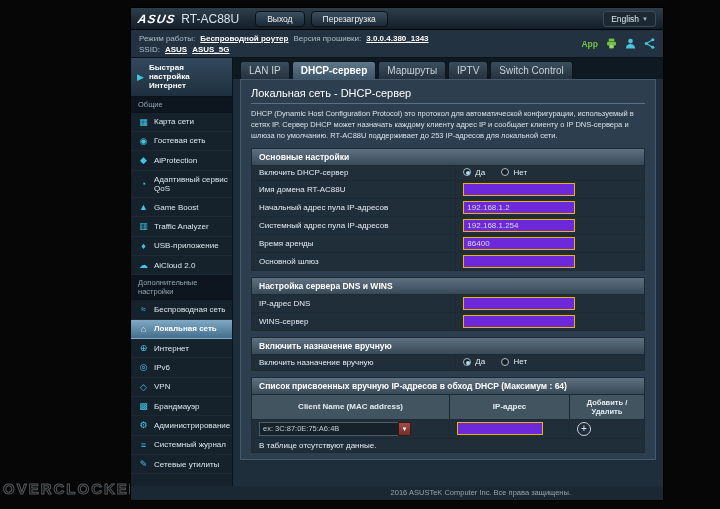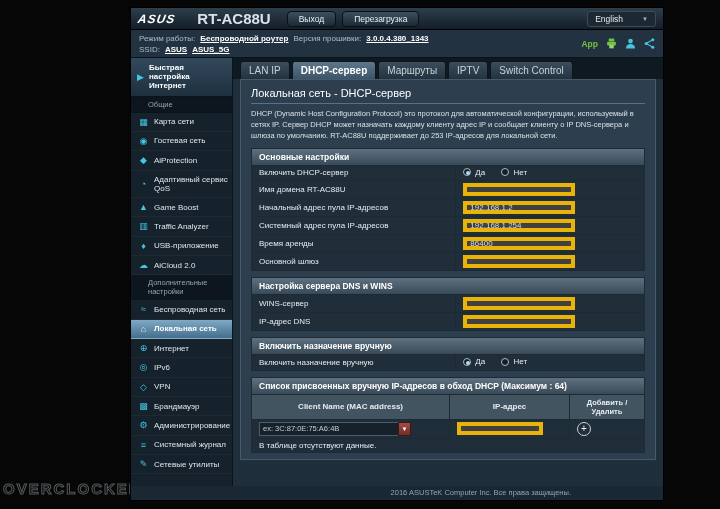--- a/index.html
+++ b/index.html
@@ -10,24 +10,24 @@
                letter-spacing:2px; color:transparent; -webkit-text-stroke:1px #565b5e; }
 
   .app { position:absolute; left:130px; top:7px; width:534px; height:494px;
          background:#1a2833; display:flex; flex-direction:column; overflow:hidden;
          border:1px solid #000; }
 
   
   .topbar { height:22px; flex:none; background:linear-gradient(180deg,#2d3e4c,#131e28);
             border-bottom:1px solid #000; display:flex; align-items:center; padding:0 7px; gap:6px; }
   .logo { font-style:italic; font-weight:bold; color:#fff; font-size:12px; letter-spacing:1px; transform:skewX(-10deg); }
-  .model { color:#d8e2e9; font-size:15px; font-weight:bold; margin-right:10px;margin-left:16px; }
+  .model { color:#d8e2e9; font-size:12px; font-weight:normal; margin-right:10px; }
   .tb-btn { background:linear-gradient(180deg,#3c4f5e,#1b2935); border:1px solid #0a1016; border-radius:4px;
             color:#eaf0f4; font-size:8.5px; padding:2px 11px; cursor:pointer; font-family:inherit; }
-  .lang { margin-left:auto; color:#e2e9ee; font-size:8.5px; display:flex; align-items:center; gap:19px;
+  .lang { margin-left:auto; color:#e2e9ee; font-size:8.5px; display:flex; align-items:center; gap:3px;
           padding:2px 7px; border:1px solid #3b4c59; border-radius:3px; background:#1c2933; cursor:pointer; }
   .chev { font-size:6px; color:#9fb2bd; }
 
   
   .infobar { height:28px; flex:none; background:#223240; border-bottom:1px solid #0b131a;
              display:flex; align-items:center; padding:0 8px; font-size:8px; color:#aebcc6; }
   .info-lines { display:flex; flex-direction:column; gap:2px; }
   .iline { display:flex; gap:5px; align-items:center; white-space:nowrap; }
   .ilink { color:#fff; font-weight:bold; text-decoration:underline; cursor:pointer; }
   .info-icons { margin-left:auto; display:flex; gap:8px; align-items:center; }
@@ -36,21 +36,21 @@
 
   
   .main { flex:1; display:flex; min-height:0; }
 
   .sidebar { width:102px; flex:none; background:#15212b; border-right:1px solid #0a121a;
              display:flex; flex-direction:column; overflow:hidden; }
   .quick { background:linear-gradient(180deg,#32495c,#1e303e); border-bottom:1px solid #0a121a;
            color:#fff; font-size:8px; font-weight:bold; padding:5px 6px; display:flex; gap:5px;
            align-items:center; cursor:pointer; line-height:1.15; }
   .quick-icon { color:#43c6e4; font-size:9px; flex:none; }
-  .sec-label { background:#0d161e; color:#90a4b1; font-size:7.5px; padding:3px 17px;
+  .sec-label { background:#0d161e; color:#90a4b1; font-size:7.5px; padding:3px 7px;
                border-bottom:1px solid #0a121a; line-height:1.2; }
   .side-item { display:flex; align-items:center; gap:5px; padding:4px 3px 4px 7px; font-size:8px;
                color:#dde6ec; border-bottom:1px solid rgba(255,255,255,0.04); cursor:pointer; line-height:1.15; }
   .si-icon { color:#43c6e4; font-size:9px; width:11px; text-align:center; flex:none; }
   .side-item.active { background:linear-gradient(180deg,#7fa9c4,#436f8e); color:#fff; font-weight:bold; }
   .side-item.active .si-icon { color:#ecf7fc; }
 
   .content { flex:1; display:flex; flex-direction:column; background:#1f2e3b; min-width:0; overflow:hidden; }
   .tabs { display:flex; gap:2px; padding:3px 7px 0 7px; background:#0f1922; flex:none; }
   .tab { font-size:10px; color:#c6d2da; background:linear-gradient(180deg,#3b4d5b,#24323e);
@@ -65,21 +65,21 @@
   .sect { background:linear-gradient(180deg,#5f7180,#384a58); color:#fff; font-weight:bold; font-size:8.5px;
           padding:3px 7px; border:1px solid #1d2933; border-bottom:none; margin-top:6px; }
 
   table.form { width:100%; border-collapse:collapse; font-size:8px; }
   table.form td, table.form th { border:1px solid #1d2933; padding:2px 7px;
           background:rgba(31,45,56,0.92); color:#e4ebf0; text-align:left; }
   table.form th { background:#42545f; text-align:center; font-weight:bold; padding:3px 4px; }
   td.lbl { width:52%; }
   .col-add { width:75px; font-size:7.5px; line-height:1.2; }
 
-  input.txt { background:#404040; border:4px solid #eab308; color:#d5dee4; font-size:8px; height:13px;
+  input.txt { background:#6d28d9; border:1px solid #eab308; color:#d5dee4; font-size:8px; height:13px;
               padding:0 3px; width:112px; font-family:inherit; }
   input.ip { width:86px; }
 
   .radio-wrap { display:inline-flex; align-items:center; margin-right:14px; cursor:pointer; }
   .radio { width:8px; height:8px; border-radius:50%; border:1px solid #aebbc3; background:#141e25;
            display:inline-block; margin-right:4px; position:relative; flex:none; }
   .radio.checked::after { content:""; position:absolute; left:2px; top:2px; width:4px; height:4px;
            border-radius:50%; background:#a8dcf7; }
 
   td.center { text-align:center; }
@@ -293,27 +293,27 @@
               <input class="txt" value="" style="">
             </td>
           </tr>
         </tbody>
           </table>
 
         <div class="sect">Настройка сервера DNS и WINS</div>
         <table class="form">
           <tbody>
               <tr>
+            <td class="lbl">IP-адрес DNS</td>
+            <td>
+              <input class="txt" value="" style="">
+            </td>
+          </tr>
+          <tr>
             <td class="lbl">WINS-сервер</td>
-            <td>
-              <input class="txt" value="" style="">
-            </td>
-          </tr>
-          <tr>
-            <td class="lbl">IP-адрес DNS</td>
             <td>
               <input class="txt" value="" style="">
             </td>
           </tr>
         </tbody>
           </table>
 
         <div class="sect">Включить назначение вручную</div>
         <table class="form">
           <tbody>

